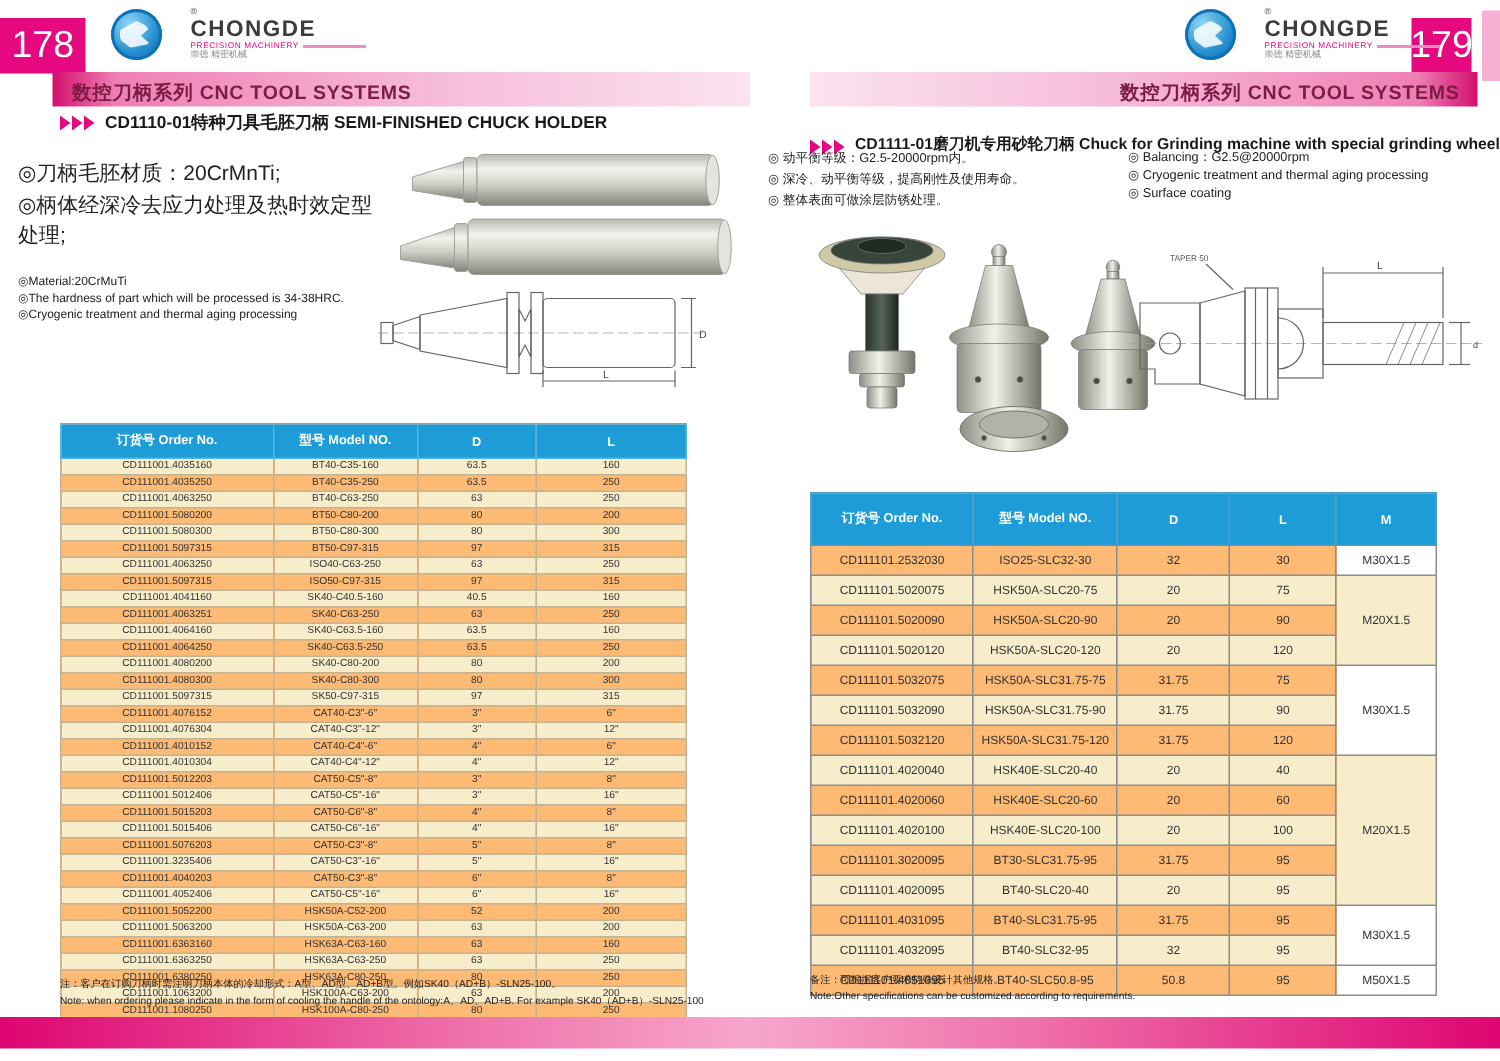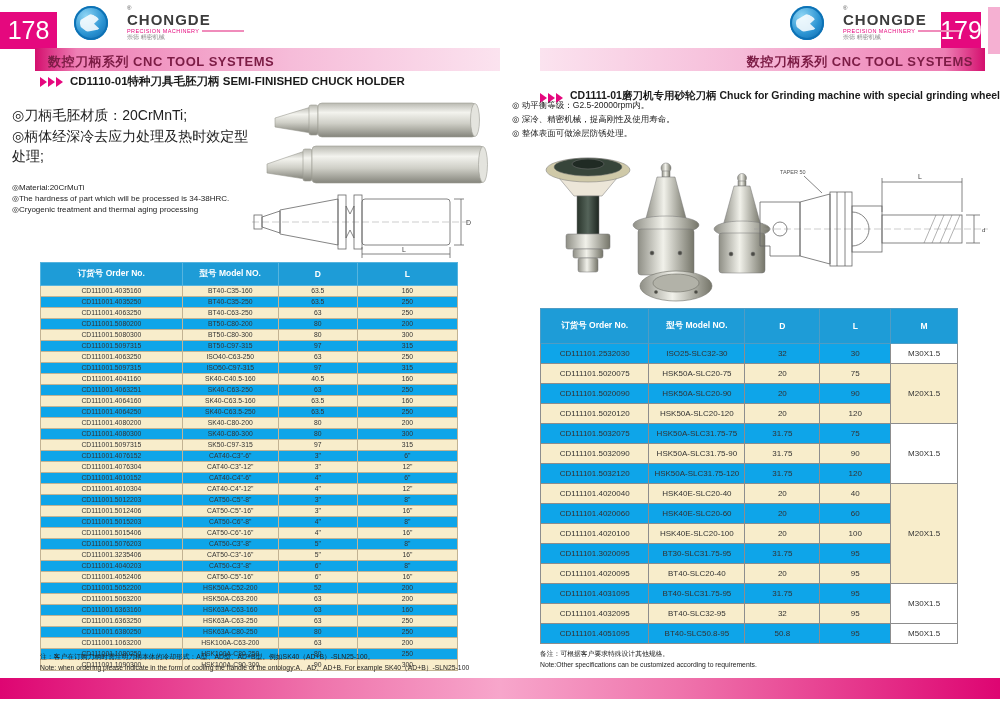--- a/index.html
+++ b/index.html
@@ -53,21 +53,21 @@
   .bullet{margin:0 0 1px 0;}
   .bl-cn{left:12px;top:106px;width:250px;font-size:14px;line-height:1.42;}
   .bl-en{left:12px;top:183px;width:252px;font-size:8px;line-height:1.25;text-align:justify;}
   .br-cn{left:512px;top:99px;width:205px;font-size:8.5px;line-height:1.5;}
   .br-en{left:752px;top:99px;width:218px;font-size:8.5px;line-height:1.3;}
 
   
   .art{position:absolute;}
 
   
-  .tbl{position:absolute;border-collapse:collapse;table-layout:fixed;background:#0ea5e9;}
+  .tbl{position:absolute;border-collapse:collapse;table-layout:fixed;background:#fdba74;margin-top:20px;}
   .tbl th{background:#1e9cd7;color:#fff;font-weight:bold;text-align:center;padding:0;}
   .tbl td{text-align:center;padding:0;overflow:hidden;white-space:nowrap;color:#333;}
   .tbl-left{left:40px;top:262px;width:418px;}
   .tbl-left th{height:22px;font-size:8.5px;border:1px solid #57b4de;}
   .tbl-left td{height:10px;line-height:10px;font-size:6.8px;border:1px solid #c2b393;}
   .tbl-right{left:540px;top:308px;width:418px;}
   .tbl-right th{height:34px;font-size:8.5px;border:1px solid #4f9cc4;}
   .tbl-right td{height:19px;line-height:19px;font-size:8px;border:1px solid #8d8d8d;}
   tr.alt td{background:#f8edcb;}
   td.mcell{background:#ffffff !important;vertical-align:middle;}
@@ -425,22 +425,27 @@
     <span class="chevrons">
       <span class="chev"></span>
         <span class="chev"></span>
         <span class="chev"></span>
     </span>
     <span class="section-title">CD1111-01磨刀机专用砂轮刀柄 Chuck for Grinding machine with special grinding wheel</span>
   </div>
 
   <div class="bullets br-cn" id="br-cn">
       <div class="bullet">◎ 动平衡等级：G2.5-20000rpm内。</div>
-      <div class="bullet">◎ 深冷、精密机械，提高刚性及使用寿命。</div>
+      <div class="bullet">◎ 深冷、动平衡等级，提高刚性及使用寿命。</div>
       <div class="bullet">◎ 整体表面可做涂层防锈处理。</div>
+    </div>
+  <div class="bullets br-en" id="br-en">
+      <div class="bullet">◎ Balancing：G2.5@20000rpm</div>
+      <div class="bullet">◎ Cryogenic treatment and thermal aging processing</div>
+      <div class="bullet">◎ Surface coating</div>
     </div>
 
   <svg class="art" style="left:540px;top:150px;" width="272" height="152" viewBox="0 0 272 152">
     <defs>
       <linearGradient id="meth" x1="0" y1="0" x2="1" y2="0">
         <stop offset="0" stop-color="#8f8f86"></stop>
           <stop offset="0.45" stop-color="#f1f1ea"></stop>
         <stop offset="1" stop-color="#757569"></stop>
       </linearGradient>
       <linearGradient id="dark" x1="0" y1="0" x2="1" y2="0">

